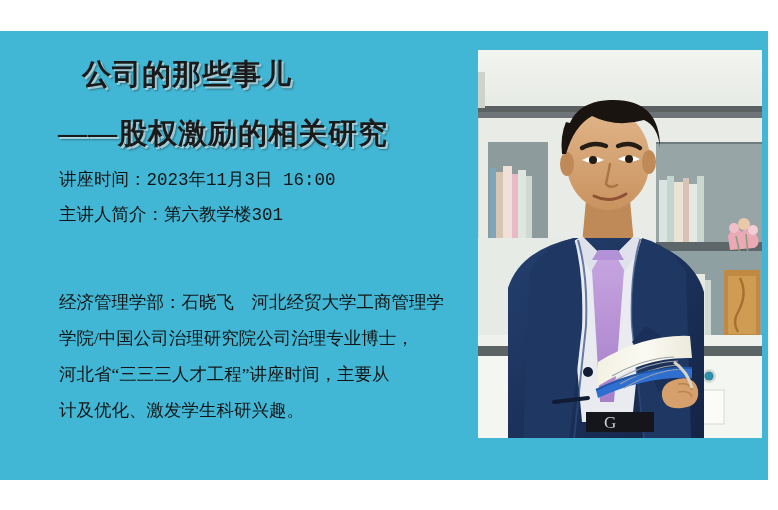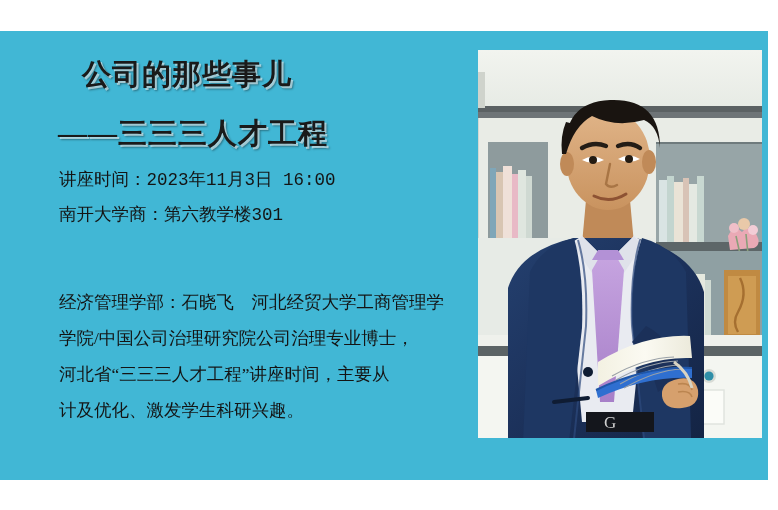--- a/index.html
+++ b/index.html
@@ -115,25 +115,25 @@
 <body>
 
 <div id="poster">
 
   <div class="banner"></div>
 
   <div class="text-col">
 
     <div class="title-main">公司的那些事儿</div>
 
-    <div class="title-sub">——三三三人才工程</div>
+    <div class="title-sub">——股权激励的相关研究</div>
 
     <div class="info-block">
       <div class="info-line">讲座时间：2023年11月3日  16:00</div>
-      <div class="info-line">南开大学商：第六教学楼301</div>
+      <div class="info-line">主讲人简介：第六教学楼301</div>
     </div>
 
     <div class="bio-block">
       <div class="bio-line">经济管理学部：石晓飞　河北经贸大学工商管理学</div>
       <div class="bio-line">学院/中国公司治理研究院公司治理专业博士，</div>
       <div class="bio-line">河北省“三三三人才工程”讲座时间，主要从</div>
       <div class="bio-line">计及优化、激发学生科研兴趣。</div>
     </div>
 
   </div>

